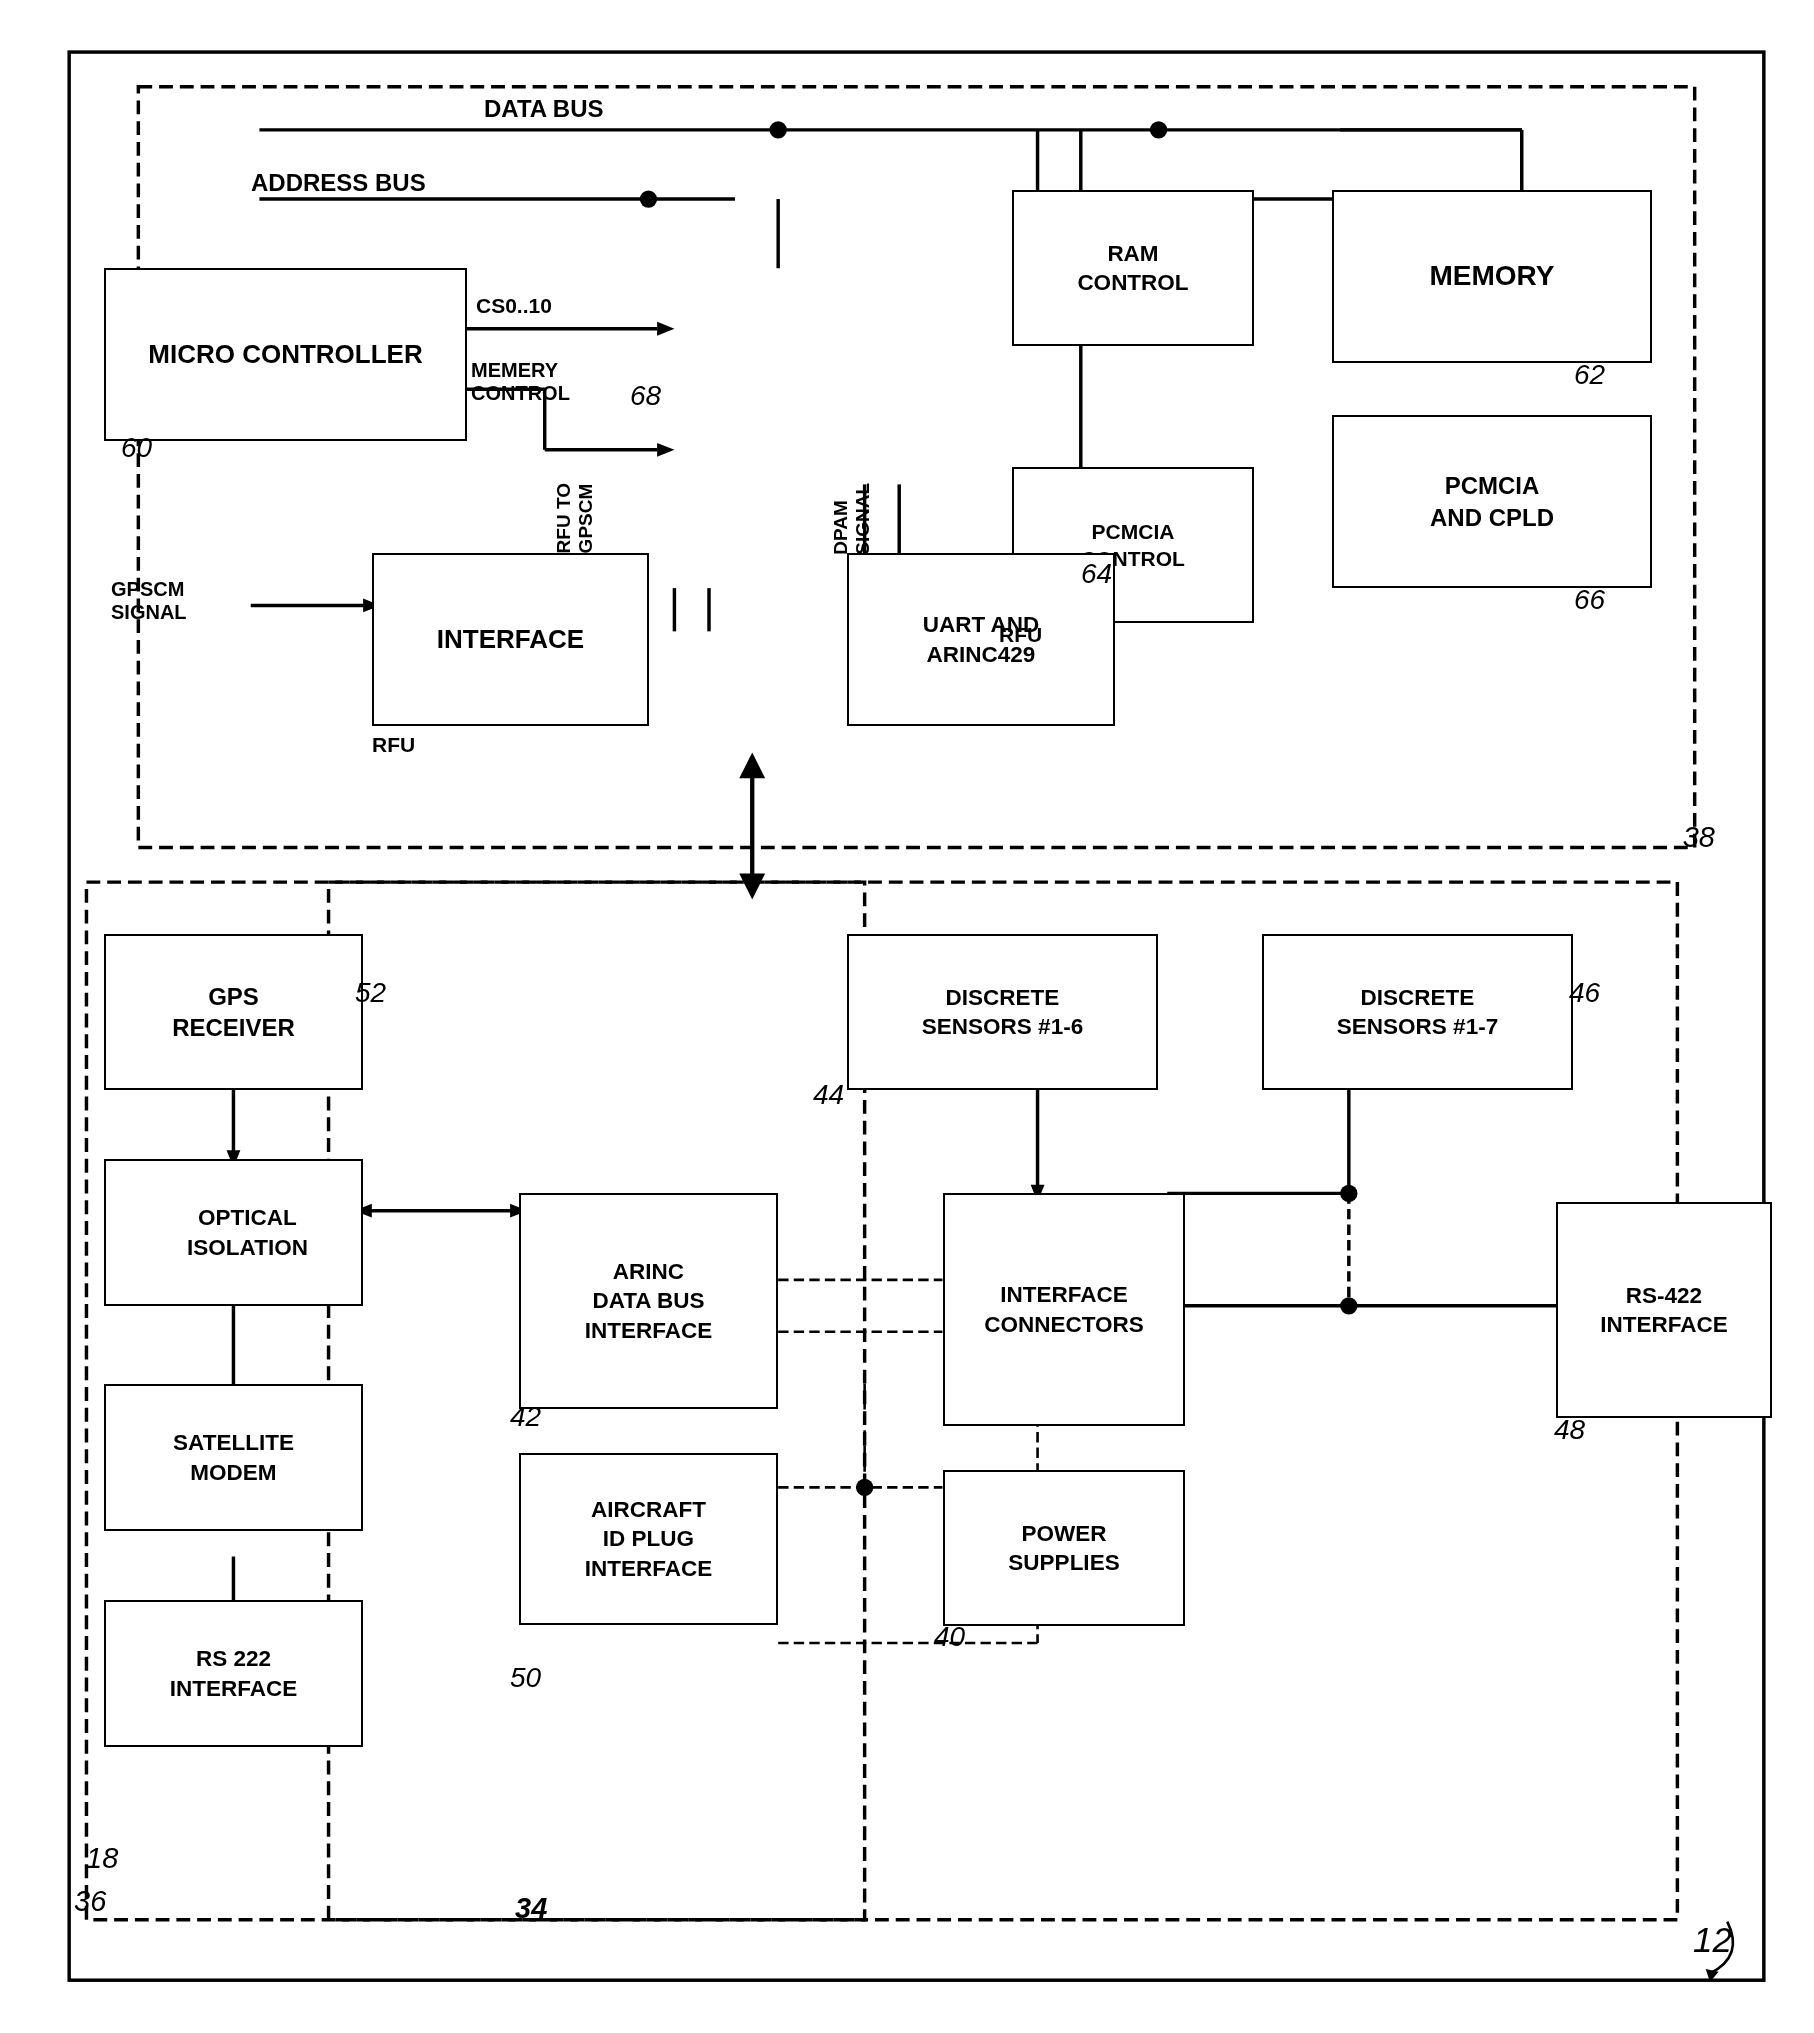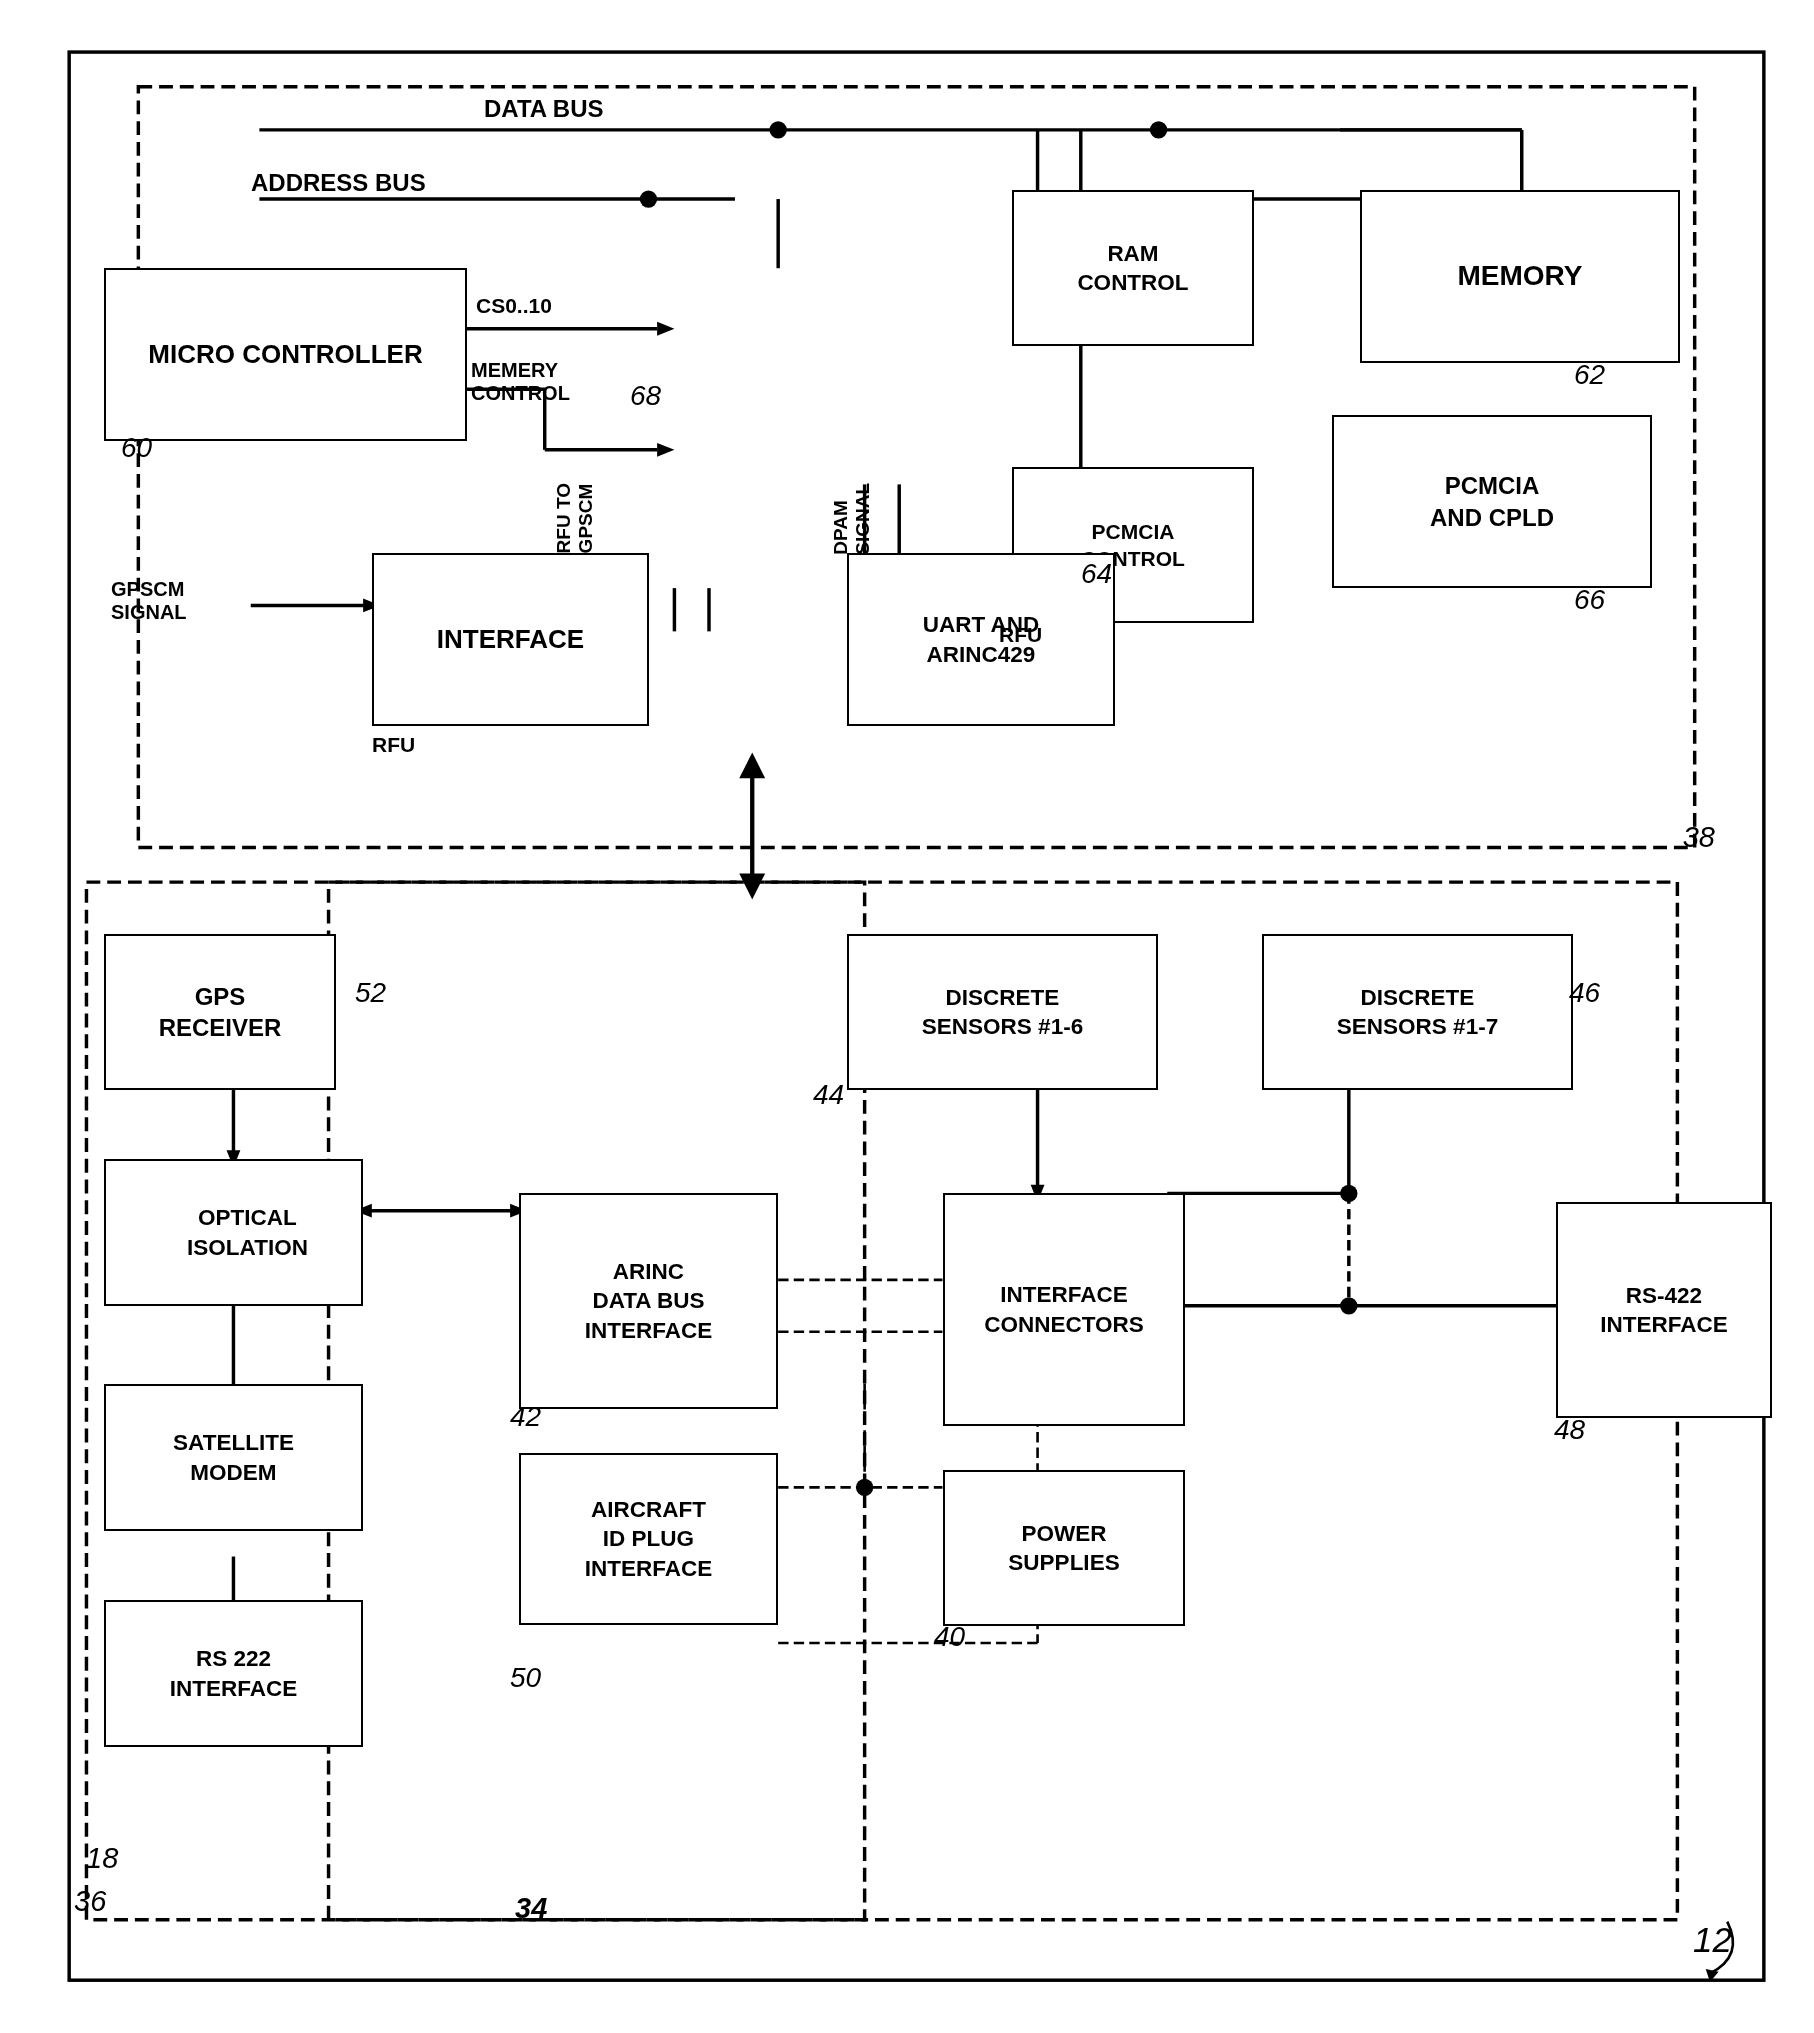--- a/index.html
+++ b/index.html
@@ -153,21 +153,21 @@
   <line x1="1200" y1="1620" x2="1200" y2="1700" stroke="#000" stroke-width="3" stroke-dasharray="12,6"></line>
 
 </svg>
 
 <div class="box" style="left:104px; top:268px; width:363px; height:173px; font-size:26px;">
   <span>MICRO
 CONTROLLER</span>
 </div>
 
 
-<div class="box" style="left:1332px; top:190px; width:320px; height:173px; font-size:28px;margin-left:28px;">
+<div class="box" style="left:1332px; top:190px; width:320px; height:173px; font-size:28px;">
   <span>MEMORY</span>
 </div>
 
 <div class="box" style="left:1012px; top:190px; width:242px; height:156px; font-size:22.5px;">
   <span>RAM<br>CONTROL</span>
 </div>
 
 <div class="box" style="left:1012px; top:467px; width:242px; height:156px; font-size:21px;">
   <span>PCMCIA<br>CONTROL</span>
 </div>
@@ -177,21 +177,21 @@
 </div>
 
 <div class="box" style="left:372px; top:553px; width:277px; height:173px; font-size:26px;">
   <span>INTERFACE</span>
 </div>
 
 <div class="box" style="left:847px; top:553px; width:268px; height:173px; font-size:22.5px;">
   <span>UART AND<br>ARINC429</span>
 </div>
 
-<div class="box" style="left:104px; top:934px; width:232px; height:156px; font-size:24px;">
+<div class="box" style="left:104px; top:934px; width:259px; height:156px; font-size:24px;">
   <span>GPS<br>RECEIVER</span>
 </div>
 
 <div class="box" style="left:104px; top:1159px; width:259px; height:147px; font-size:22.5px;padding-left:28px;">
   <span>OPTICAL<br>ISOLATION</span>
 </div>
 
 <div class="box" style="left:104px; top:1384px; width:259px; height:147px; font-size:22.5px;">
   <span>SATELLITE<br>MODEM</span>
 </div>

